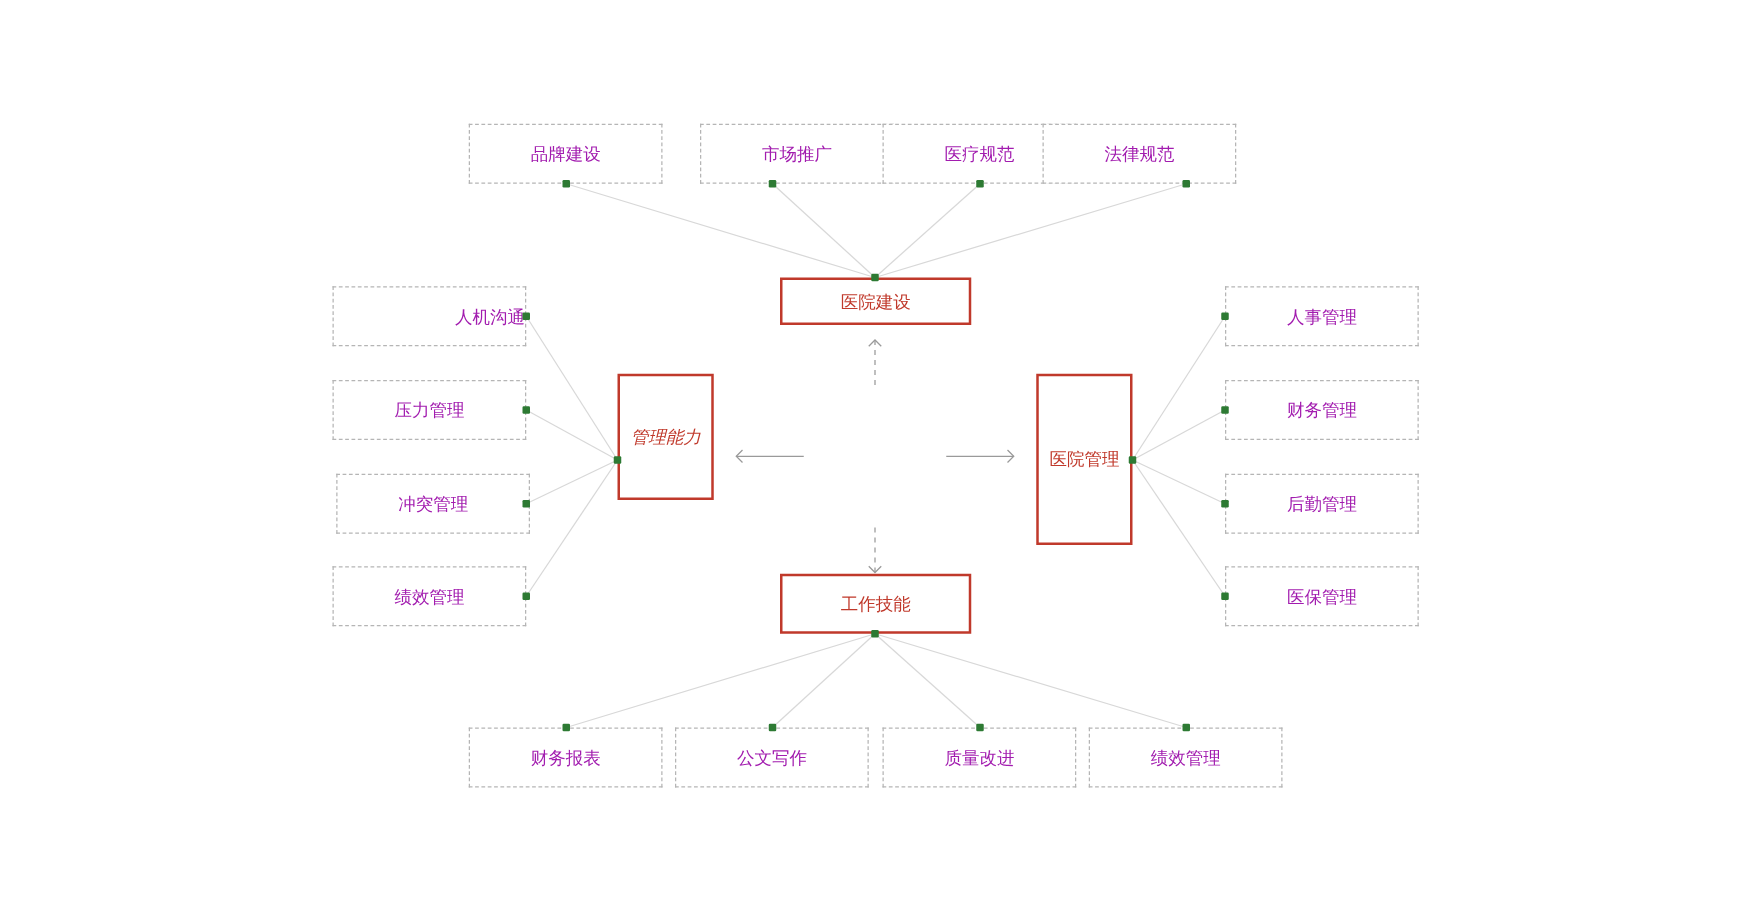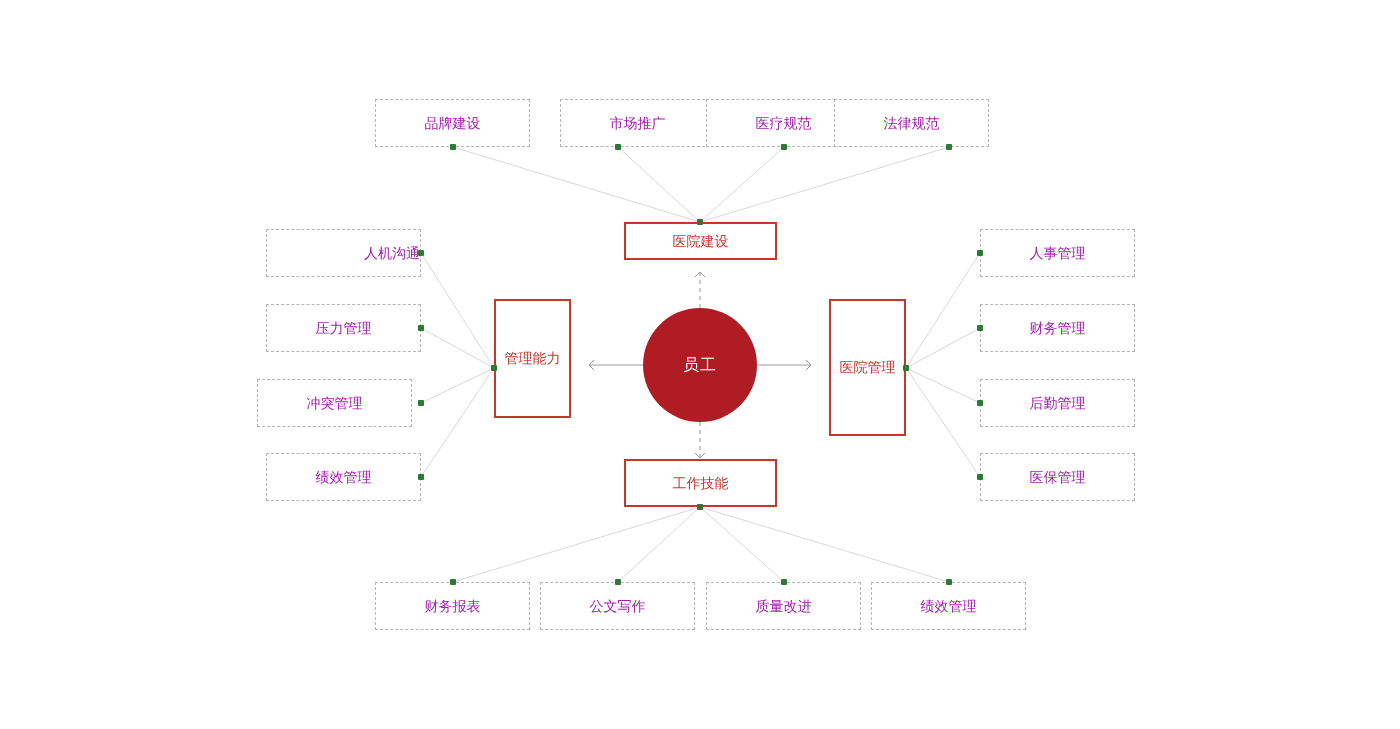--- a/index.html
+++ b/index.html
@@ -94,50 +94,47 @@
         <path d="M 695 277 L 700 272 L 705 277" fill="none" stroke="#9a9a9a" stroke-width="1"></path>
         <line x1="643" y1="365" x2="589" y2="365" stroke="#9a9a9a" stroke-width="1"></line>
         <path d="M 594 360 L 589 365 L 594 370" fill="none" stroke="#9a9a9a" stroke-width="1"></path>
         <line x1="757" y1="365" x2="811" y2="365" stroke="#9a9a9a" stroke-width="1"></line>
         <path d="M 806 360 L 811 365 L 806 370" fill="none" stroke="#9a9a9a" stroke-width="1"></path>
         <line x1="700" y1="422" x2="700" y2="458" stroke="#9a9a9a" stroke-width="1" stroke-dasharray="4,4"></line>
         <path d="M 695 453 L 700 458 L 705 453" fill="none" stroke="#9a9a9a" stroke-width="1"></path>
       </g>
   </svg>
 
-  <div class="center-node" id="center-node" style="left: 643px; top: 308px; width: 114px; height: 114px; background: rgb(176, 28, 36); color: rgb(255, 255, 255);">
-    <span>员工</span>
-  </div>
 
   <div id="nodes-layer">
       <div class="node branch" style="left: 624px; top: 222px; width: 153px; height: 38px;">
         <span>医院建设</span>
       </div>
       <div class="node leaf" style="left: 375px; top: 99px; width: 155px; height: 48px;">
         <span>品牌建设</span>
       </div>
       <div class="node leaf" style="left: 560px; top: 99px; width: 155px; height: 48px; text-align: center;">
         <span>市场推广</span>
       </div>
       <div class="node leaf" style="left: 706px; top: 99px; width: 155px; height: 48px;">
         <span>医疗规范</span>
       </div>
       <div class="node leaf" style="left: 834px; top: 99px; width: 155px; height: 48px;">
         <span>法律规范</span>
       </div>
-      <div class="node branch" style="left: 494px; top: 299px; width: 77px; height: 119px;">
+      <div class="node branch" style="left: 494px; top: 299px; width: 77px; height: 101px; font-style: italic;">
         <span>管理能力</span>
       </div>
       <div class="node leaf" style="left: 266px; top: 229px; width: 155px; height: 48px; justify-content: flex-end;">
         <span>人机沟通</span>
       </div>
       <div class="node leaf" style="left: 266px; top: 304px; width: 155px; height: 48px;">
         <span>压力管理</span>
       </div>
-      <div class="node leaf" style="left: 257px; top: 379px; width: 155px; height: 48px;">
+      <div class="node leaf" style="left: 269px; top: 379px; width: 155px; height: 48px;">
         <span>冲突管理</span>
       </div>
       <div class="node leaf" style="left: 266px; top: 453px; width: 155px; height: 48px;">
         <span>绩效管理</span>
       </div>
       <div class="node branch" style="left: 829px; top: 299px; width: 77px; height: 137px;">
         <span>医院管理</span>
       </div>
       <div class="node leaf" style="left: 980px; top: 229px; width: 155px; height: 48px;">
         <span>人事管理</span>

